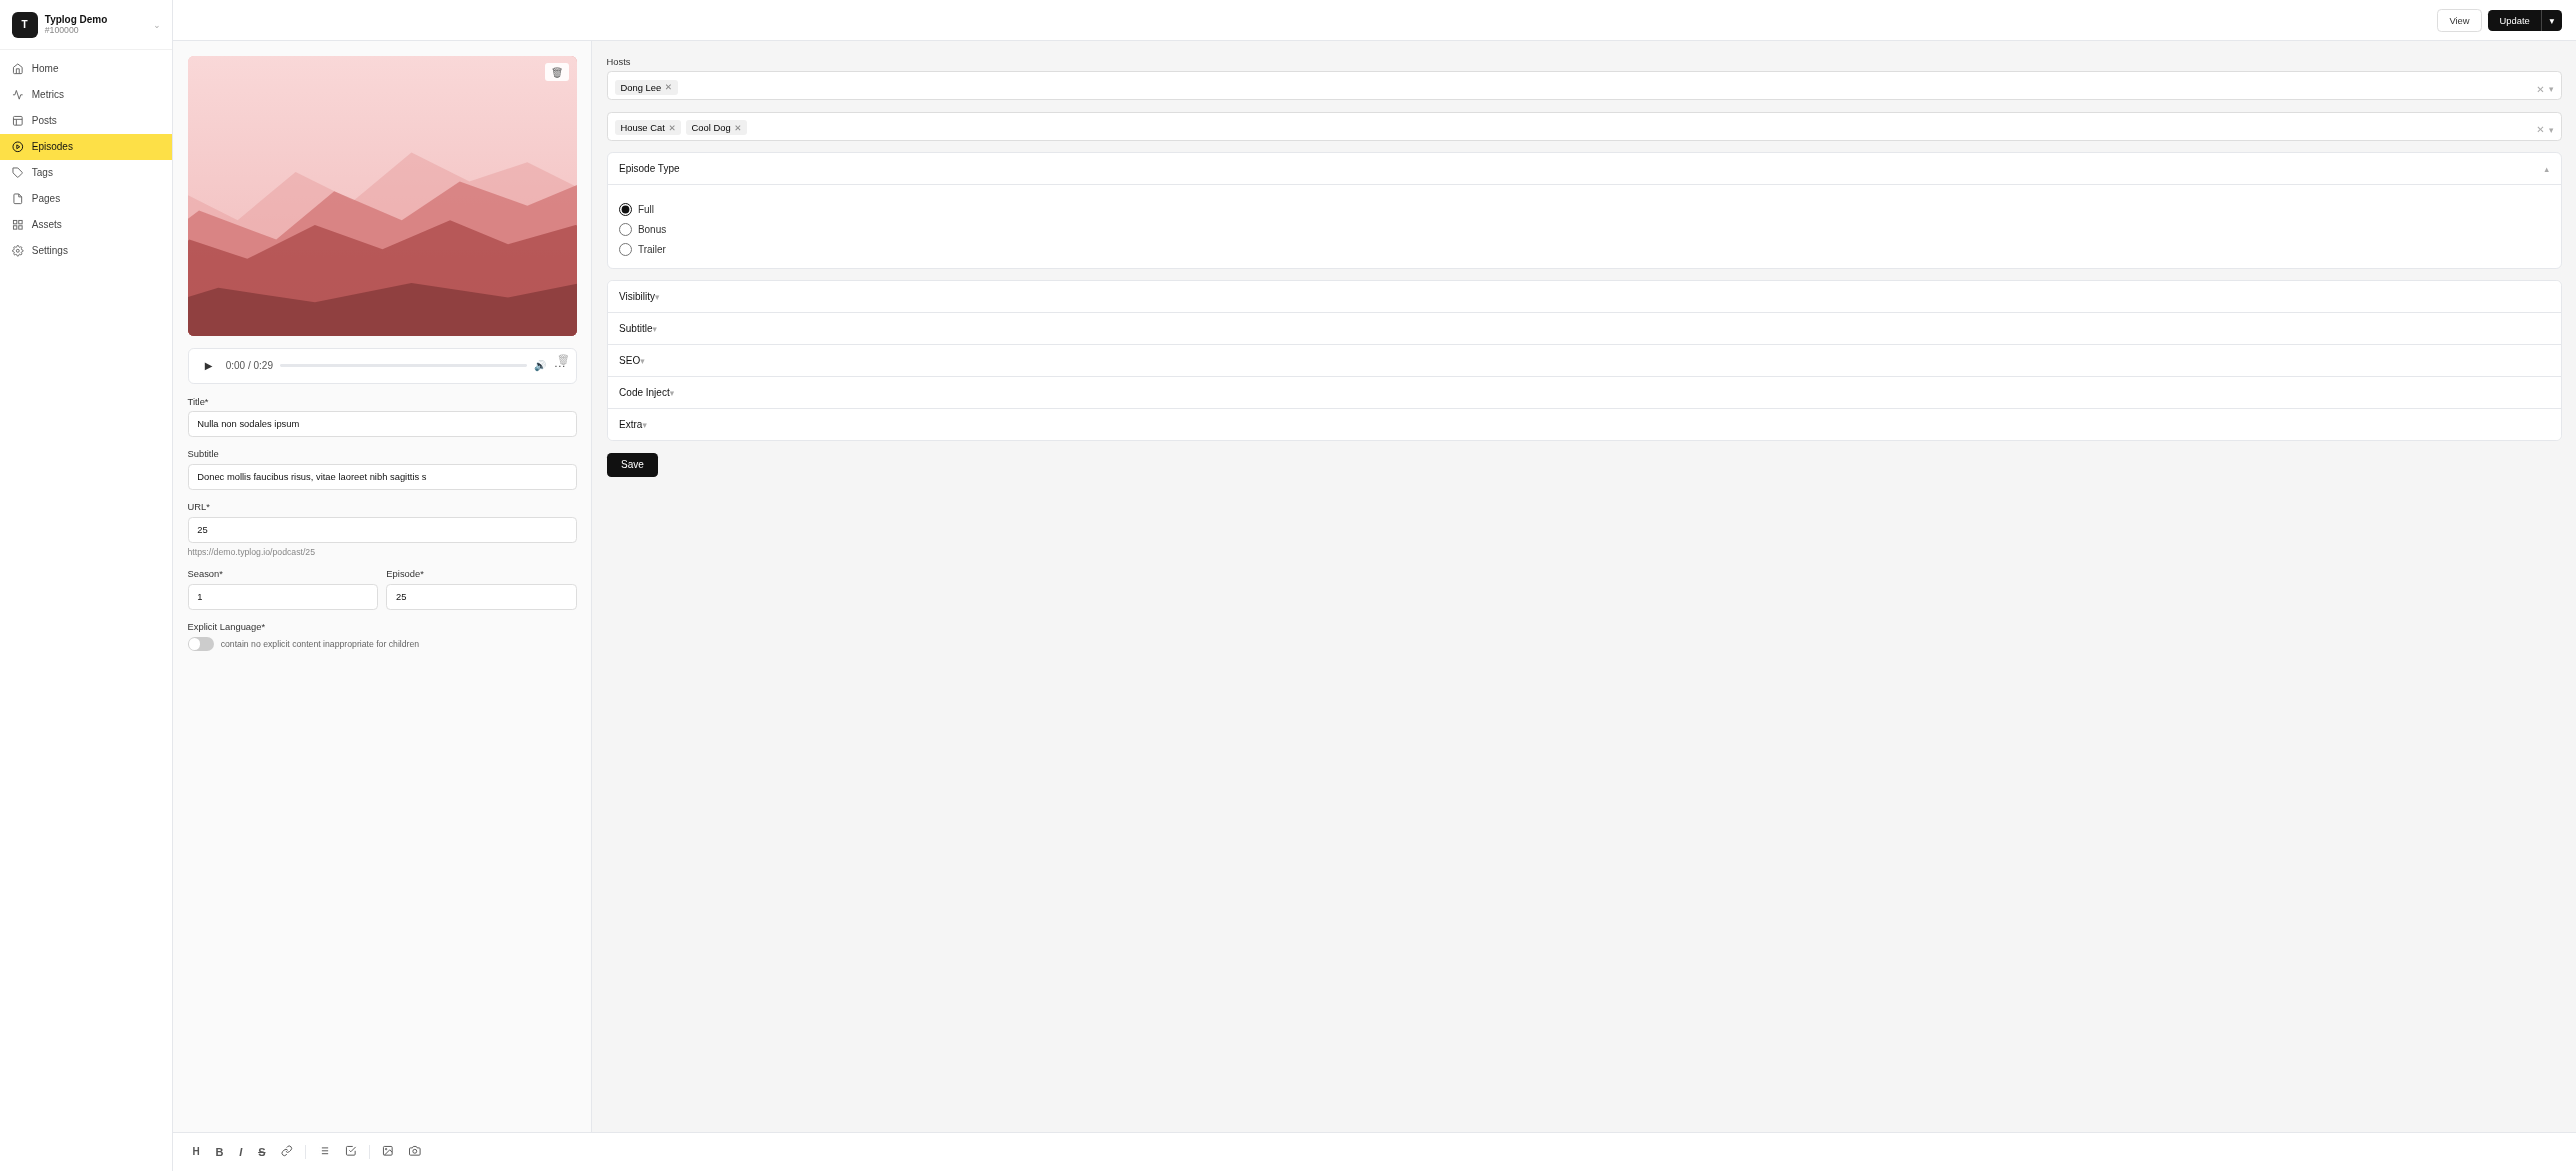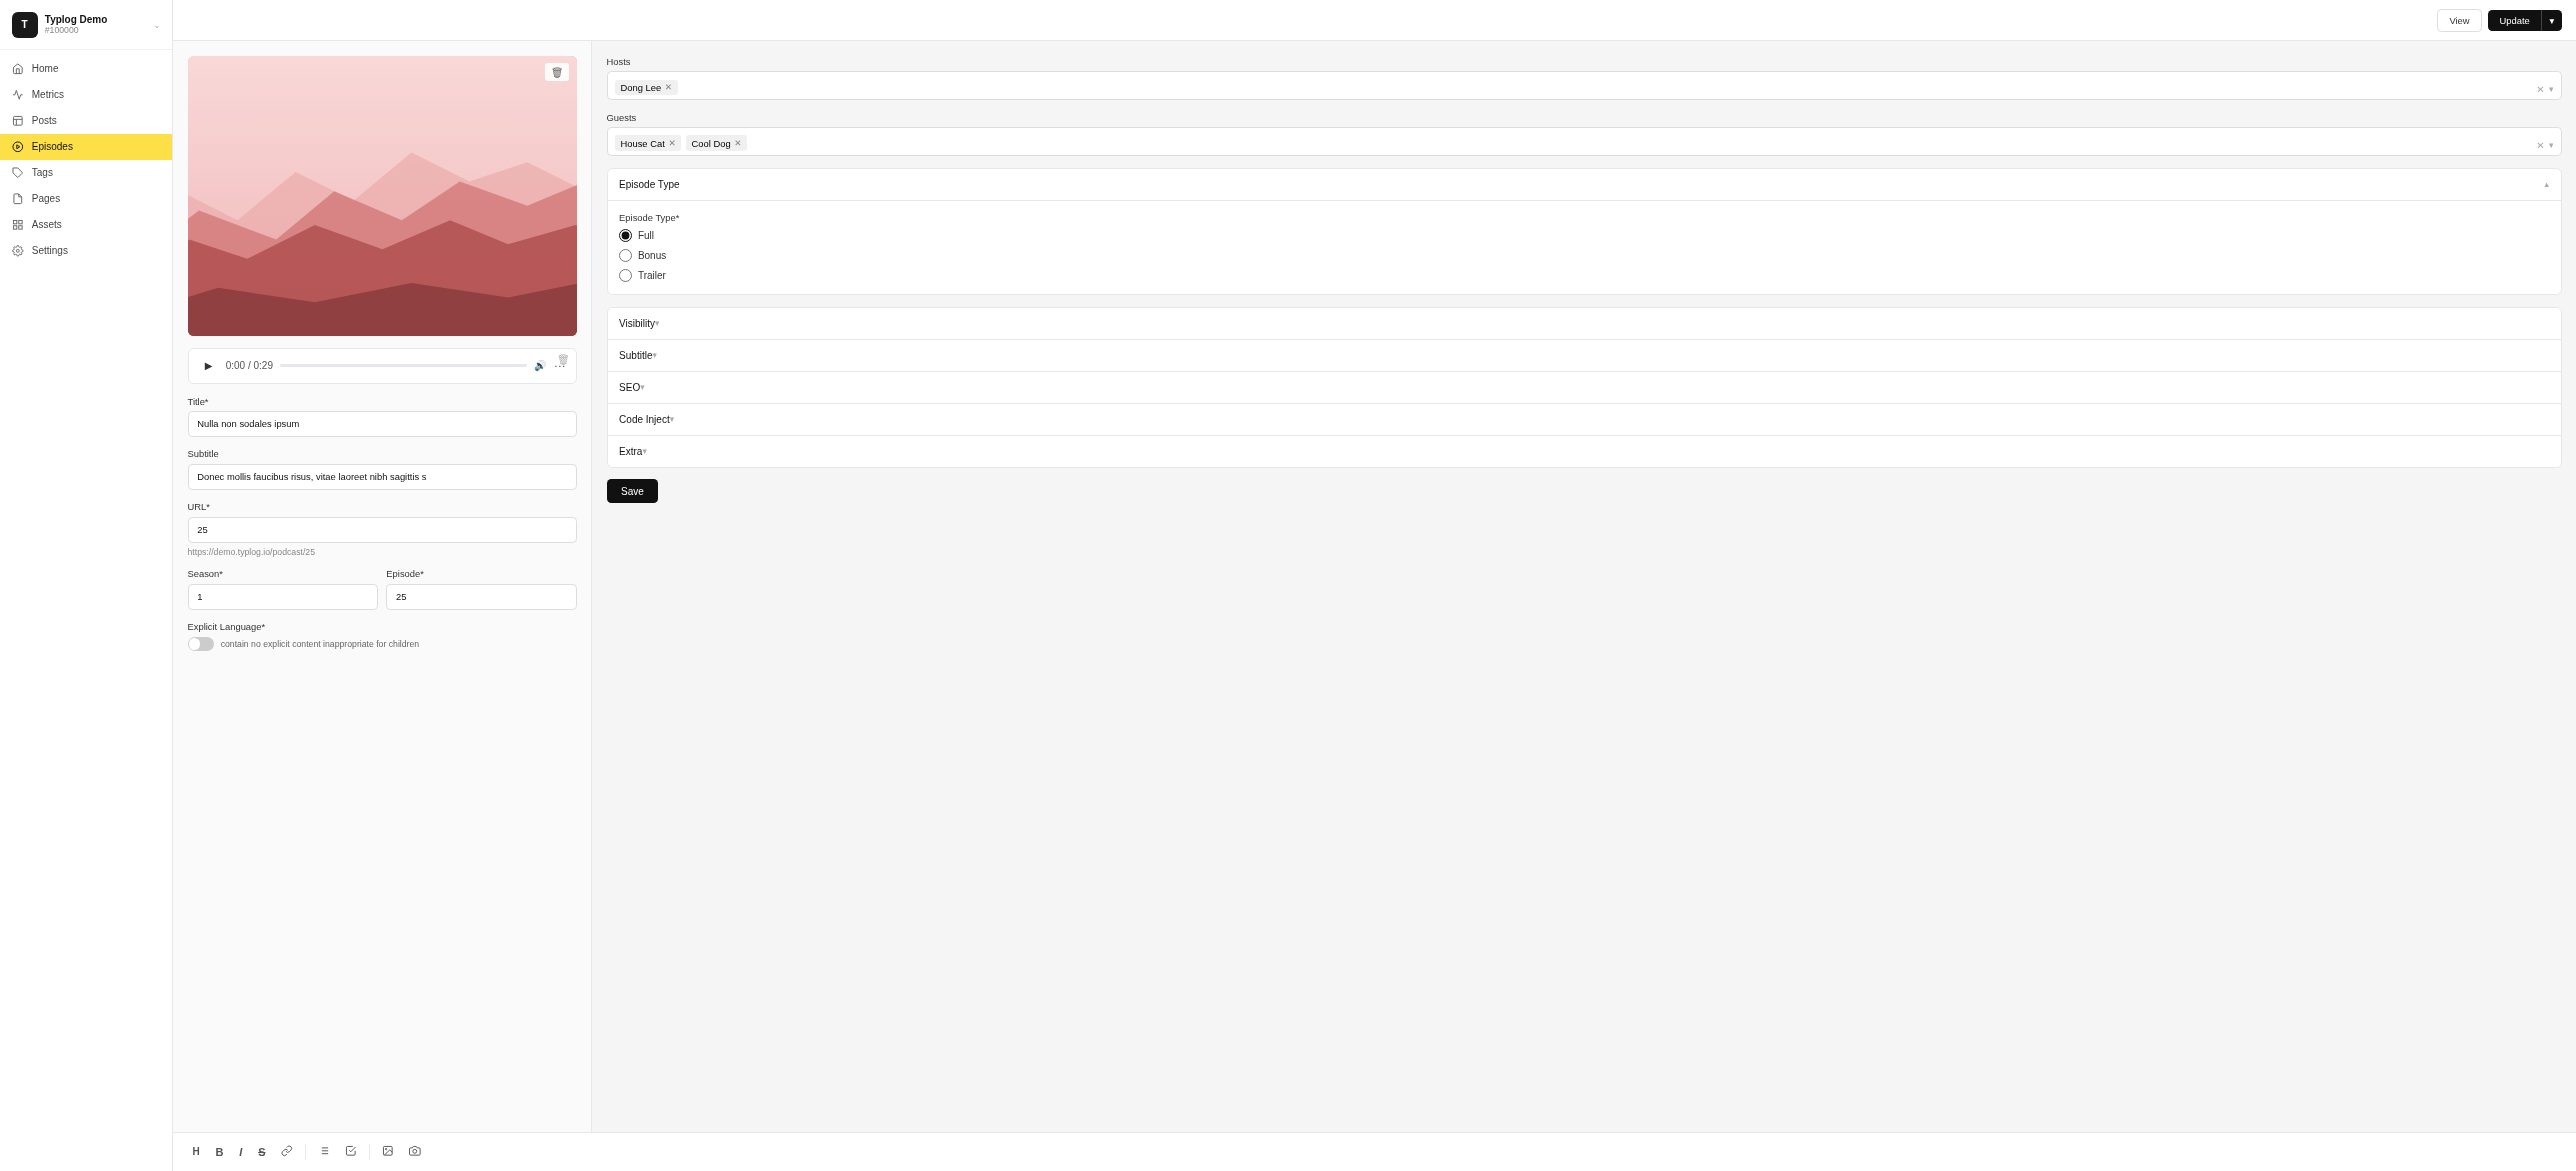--- a/index.html
+++ b/index.html
@@ -479,21 +479,20 @@
             <button class="tag-remove">✕</button>
           </span>
           <div class="multi-select-clear">
             <button class="multi-select-x">✕</button>
             <span class="multi-select-arrow">▾</span>
           </div>
         </div>
       </div>
 
       <div class="form-group">
-        <label class="form-label">Guests</label>
         <div class="multi-select">
           <span class="tag-pill">
             <span>House Cat</span>
             <button class="tag-remove">✕</button>
           </span>
           <span class="tag-pill">
             <span>Cool Dog</span>
             <button class="tag-remove">✕</button>
           </span>
           <div class="multi-select-clear">
@@ -502,21 +501,20 @@
           </div>
         </div>
       </div>
 
       <div class="episode-type-section">
         <div class="episode-type-header">
           <span class="accordion-title">Episode Type</span>
           <span class="accordion-chevron">▴</span>
         </div>
         <div class="episode-type-content">
-          <div class="form-label">Episode Type*</div>
           <div class="radio-group">
             <label class="radio-item">
               <input type="radio" name="episode-type" value="full" checked="" style="">
               <span>Full</span>
             </label>
             <label class="radio-item">
               <input type="radio" name="episode-type" value="bonus" style="">
               <span>Bonus</span>
             </label>
             <label class="radio-item">

